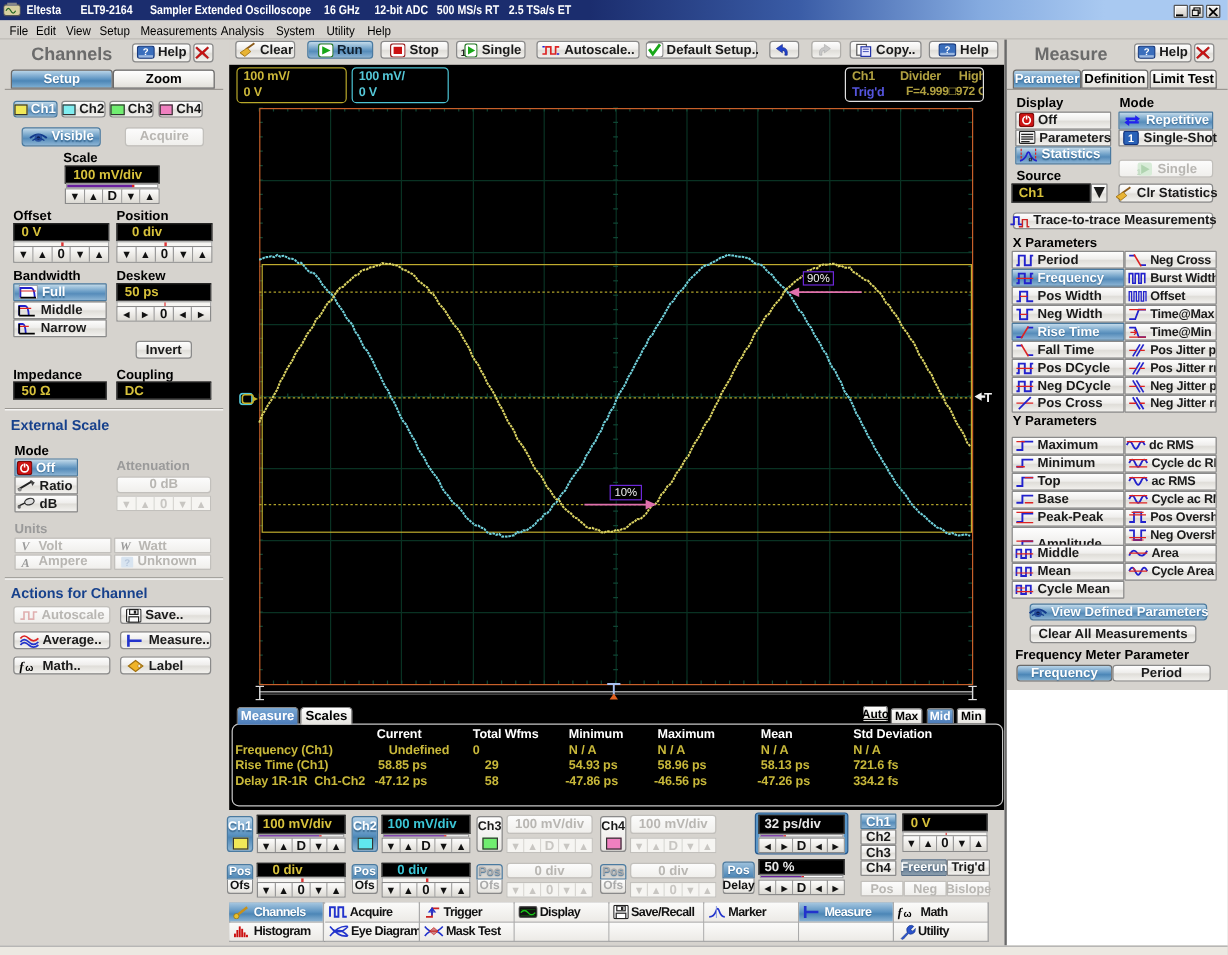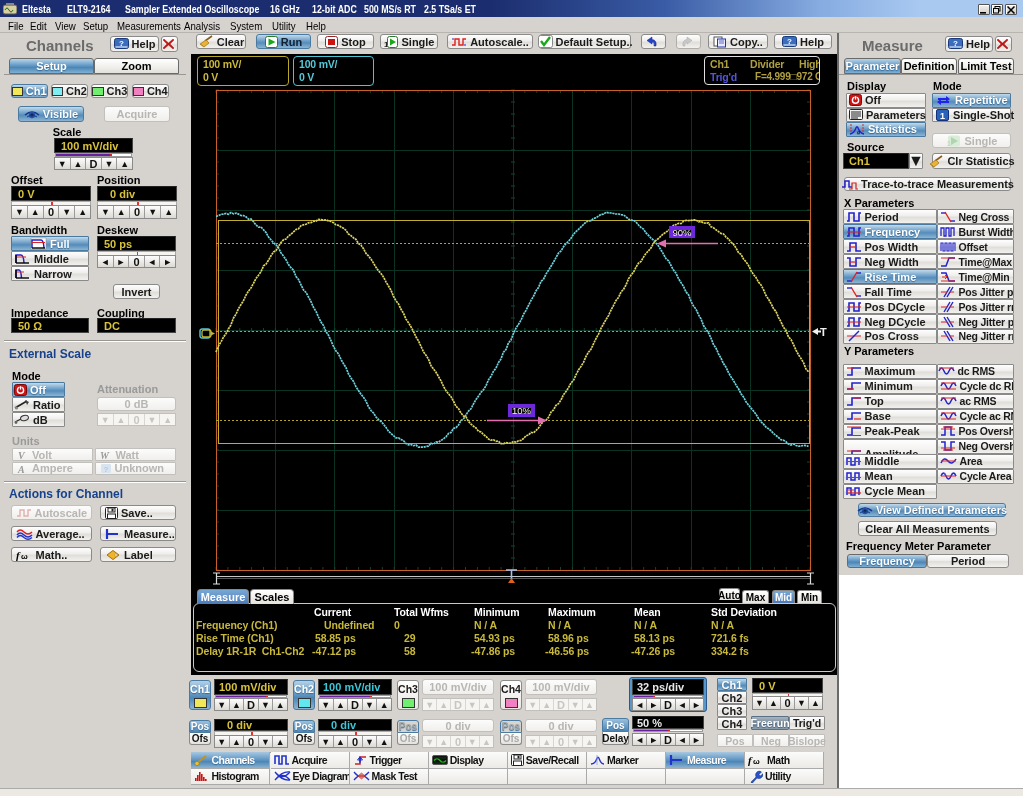--- a/index.html
+++ b/index.html
@@ -40,21 +40,21 @@
 .spin { display:flex; border:1px solid #8a8a8a; background:#e8e6e2; }
 .spin .sc { flex:1; display:flex; align-items:center; justify-content:center;
   font-size:9px; color:#111; font-weight:bold; border-right:1px solid #9a9a9a;
   background:linear-gradient(#fdfdfd,#eceae6 55%,#dcdad4); }
 .spin .sc:last-child { border-right:none; }
 .spin .sc:nth-child(3) { font-size:11px; }
 .spin.dis .sc { color:#c8c6c2; background:#f6f5f2; border-right-color:#d8d6d2; }
 .spin.dis { border-color:#c2c0bc; }
 .ibox { border:1px solid; border-radius:4px; font-size:10.5px; letter-spacing:-0.2px; font-weight:bold; background:#000; overflow:hidden; }
 .ibox > div { position:relative; height:13px; }
-.plbl { position:absolute; background:#000; border:4px solid #6d28d9; color:#eee;
+.plbl { position:absolute; background:#000; border:1px solid #6d28d9; color:#eee;
   font-size:9.5px; display:flex; align-items:center; justify-content:center; }
 .mtab { display:flex; align-items:center; justify-content:center; font-size:11px; font-weight:bold;
   border:1px solid #888; border-bottom:none; border-radius:4px 4px 0 0; background:linear-gradient(#fff,#e4e2dd); color:#000; }
 .mtab.on { background:linear-gradient(#7aa8d4,#4a7ab8); color:#fff; }
 .mtab2 { display:flex; align-items:center; justify-content:center; font-size:10px; font-weight:bold;
   border:1px solid #888; border-bottom:none; border-radius:3px 3px 0 0; background:linear-gradient(#fff,#e4e2dd); color:#000; }
 .mtab2.on2 { background:linear-gradient(#7aa8d4,#4a7ab8); color:#fff; }
 .th { color:#fff; font-size:10.5px; font-weight:bold; white-space:nowrap; letter-spacing:-0.1px; }
 .tr { color:#c8b83a; font-size:10.5px; font-weight:bold; white-space:nowrap; letter-spacing:-0.1px; }
 .chbtn { display:flex; flex-direction:column; align-items:center; justify-content:space-around;
@@ -204,21 +204,21 @@
     </div>
     <div class="spin" style="left:97px;top:205px;width:80px;height:14px;">
       <span class="sc">▼</span>
       <span class="sc">▲</span>
       <span class="sc">0</span>
       <span class="sc">▼</span>
       <span class="sc">▲</span>
     </div>
     <div class="lab" style="left:11px;top:224px;height:11px;">Bandwidth</div>
     <div class="lab" style="left:97px;top:224px;height:11px;">Deskew</div>
-    <div class="btn sq on" style="left:11px;top:236px;width:78px;height:15px;font-size:11px;justify-content:flex-start;padding-left:18px;">
+    <div class="btn sq on" style="left:11px;top:236px;width:78px;height:15px;font-size:11px;justify-content:flex-start;padding-left:3px;">
       <span class="ic">
         <svg width="17" height="13" viewBox="0 0 17 13">
           <rect x="1" y="1" width="15" height="11" fill="#fff" stroke="#888" stroke-width="0.5"></rect>
           <path d="M2 11 V3 h9 Q13.5 3 14 11" fill="none" stroke="#2222cc" stroke-width="1.5"></path>
           <line x1="2" y1="5.5" x2="15" y2="5.5" stroke="#dd2222" stroke-width="1"></line>
           <line x1="2" y1="11" x2="15" y2="11" stroke="#000" stroke-width="1.4"></line>
         </svg>
       </span>
       <span>Full</span>
     </div>

